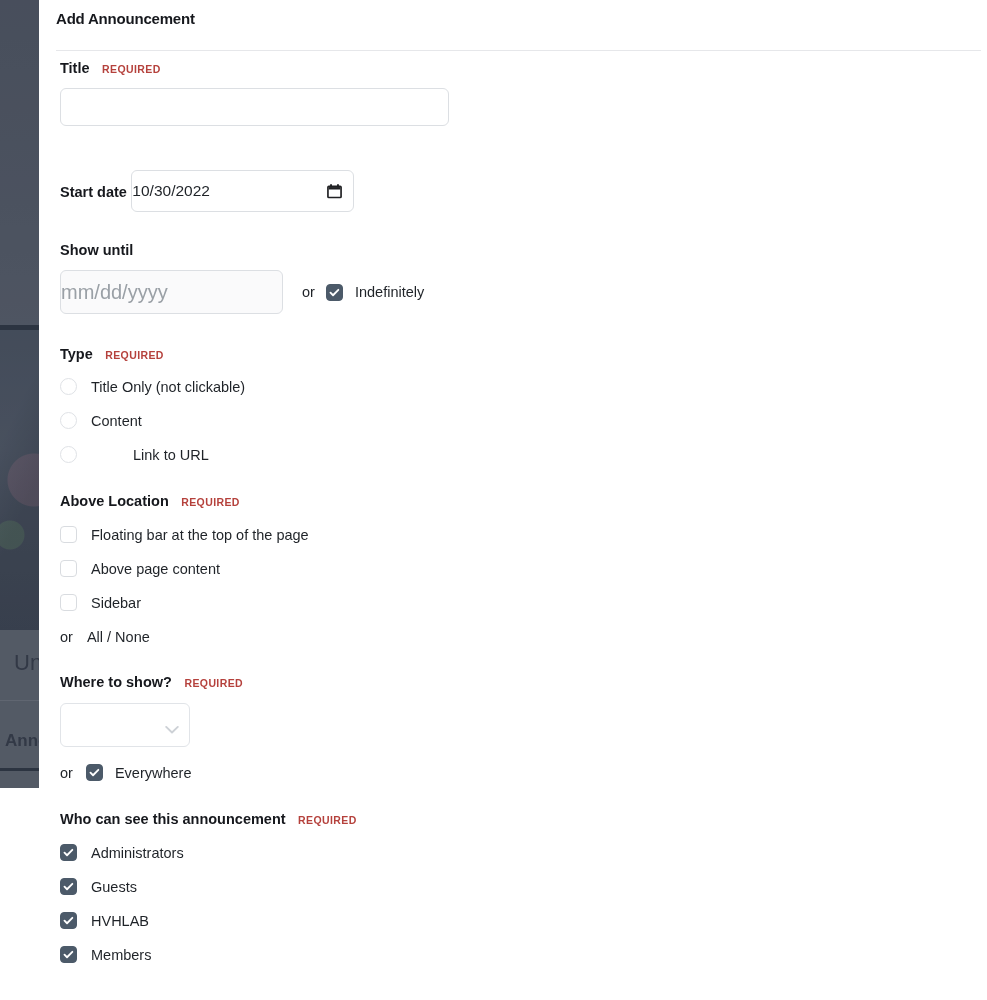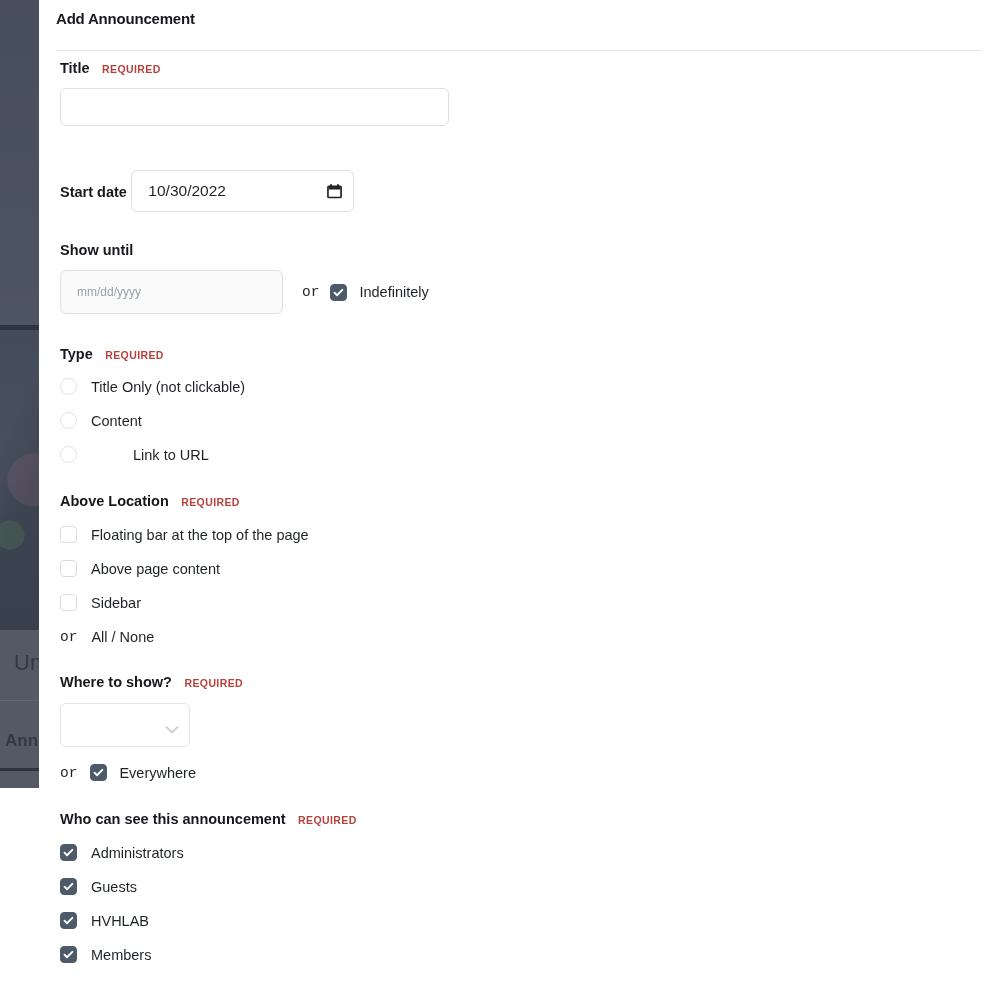--- a/index.html
+++ b/index.html
@@ -100,46 +100,45 @@
   }
 
   .txtinput {
     display: block;
     border: 1px solid #dcdfe3;
     border-radius: 6px;
     background: #ffffff;
     font-family: "Liberation Sans", sans-serif;
     font-size: 15px;
     color: #1f2328;
-    padding: 0 16px;
+    padding: 0 0;
     outline: none;
   }
   .txtinput::placeholder { color: #9aa0a6; }
   .txtinput.disabled { background: #fafafb; color: #9aa0a6; }
 
   #title-input { width: 389px; height: 38px; }
 
   .datewrap { position: relative; display: inline-block; }
   #start-date-input { width: 223px; height: 42px; font-size: 15.5px; }
-  #show-until-input { width: 223px; height: 44px; font-size: 12px; }
+  #show-until-input { width: 223px; height: 44px; font-size: 20px; }
 
   .cal-icon {
     position: absolute;
     right: 12px; top: 50%;
     transform: translateY(-50%);
     width: 15px; height: 15px;
     pointer-events: none;
   }
 
   .inline-row { display: flex; align-items: center; }
   .or-word {
     font-size: 14.5px;
     color: #1f2328;
     margin: 0 12px 0 0;
-    font-family: Liberation Mono, monospace;
   }
 
   
   .cb {
     width: 17px; height: 17px;
     border-radius: 4px;
     border: 1px solid #d9dce0;
     background: #ffffff;
     display: inline-flex;
     align-items: center;

